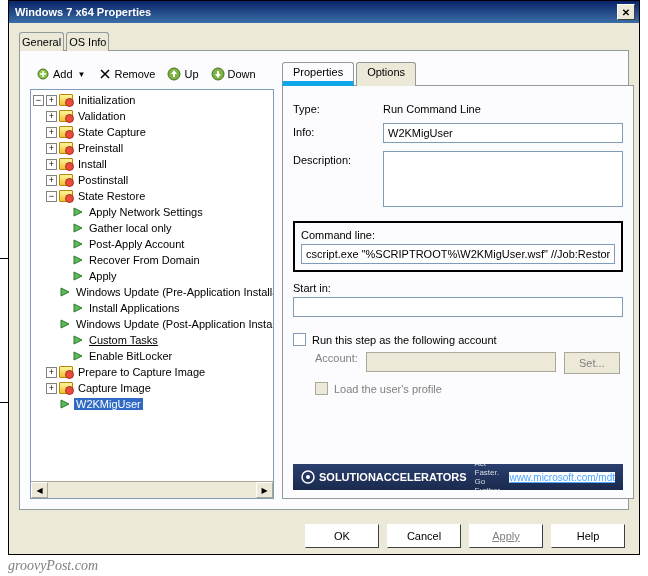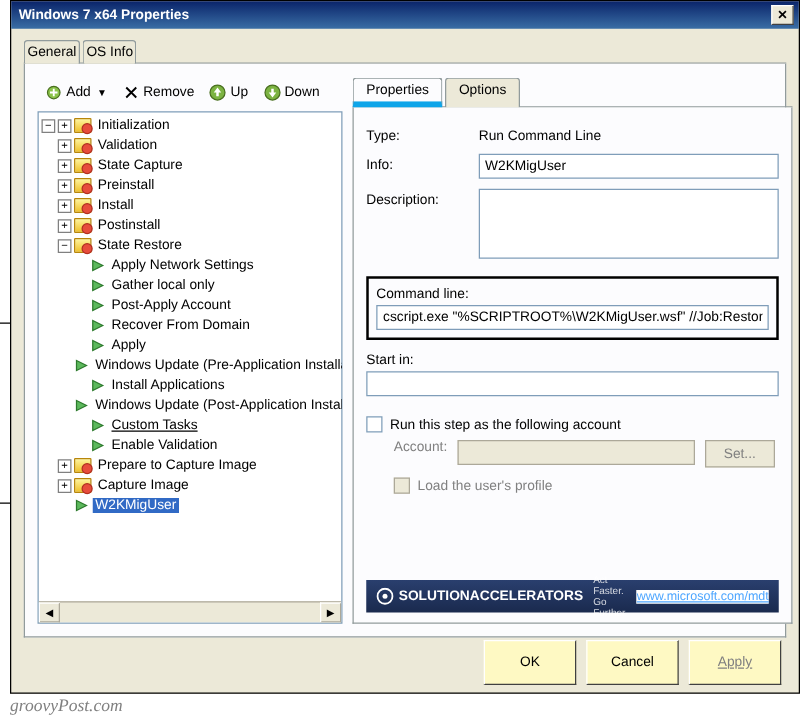--- a/index.html
+++ b/index.html
@@ -48,21 +48,21 @@
 .indent-block { padding-left: 22px; }
 .account-row { display: flex; align-items: flex-start; gap: 8px; margin-bottom: 8px; }
 .account-input { border: 1px solid #aca899; background: #ece9d8; height: 20px; width: 190px; padding: 2px 4px; }
 .set-btn { width: 56px; height: 22px; border: 1px solid #aca899; background: #ece9d8; color: #808080; cursor: default; }
 .disabled-text { color: #808080; }
 .footer-band { margin-top: auto; background: linear-gradient(to bottom, #2a3f6e, #1a2a4e); height: 26px; display: flex; align-items: center; justify-content: space-between; padding: 0 8px; color: #fff; }
 .footer-band .brand { display:flex; align-items:center; gap:4px; font-size:10px; }
 .footer-band .brand svg { flex-shrink:0; }
 .footer-band a { color: #4da6ff; text-decoration: underline; font-size: 10px; background:#fff; padding:0 0; }
 .dialog-buttons { position: absolute; bottom: 6px; right: 14px; display: flex; gap: 8px; }
-.dlg-btn { width: 74px; height: 36px; background: #fef9c3; border: 1px solid #fff; border-right-color: #404040; border-bottom-color: #404040; cursor: pointer; }
+.dlg-btn { width: 74px; height: 24px; background: #ffffff; border: 1px solid #fff; border-right-color: #404040; border-bottom-color: #404040; cursor: pointer; }
 .dlg-btn.disabled { color: #808080; cursor: default; text-decoration: underline; }
 .watermark { position: absolute; bottom: 2px; left: 8px; color: #808080; font-style: italic; font-size: 14px; font-family: Georgia, serif; }
 .annotation-line { position:absolute; background:#000; height:1px; }
 </style>
 </head>
 <body>
 
 <div class="annotation-line" style="left:0; top:258px; width:62px;"></div>
 <div class="annotation-line" style="left:0; top:402px; width:70px;"></div>
 
@@ -239,21 +239,21 @@
                   </span>
                   <span class="node-label">Custom Tasks</span>
                 </div>
                 <div class="tree-node" style="padding-left: 26px;">
                   <span class="spacer"></span>
                   <span class="arrow-ico">
                     <svg width="12" height="12">
                       <path d="M2 2 L10 6 L2 10 Z" fill="#5cb85c" stroke="#2d7a2d"></path>
                     </svg>
                   </span>
-                  <span class="node-label">Enable Validation</span>
+                  <span class="node-label">Enable BitLocker</span>
                 </div>
                 <div class="tree-node" style="padding-left: 13px;">
                   <span class="plus">+</span>
                   <span class="folder-ico red"></span>
                   <span class="node-label">Prepare to Capture Image</span>
                 </div>
                 <div class="tree-node" style="padding-left: 13px;">
                   <span class="plus">+</span>
                   <span class="folder-ico red"></span>
                   <span class="node-label">Capture Image</span>
@@ -333,16 +333,17 @@
           </div>
         </div>
       </div>
     </div>
   </div>
 
   <div class="dialog-buttons">
     <button class="dlg-btn">OK</button>
     <button class="dlg-btn">Cancel</button>
     <button class="dlg-btn disabled">Apply</button>
+    <button class="dlg-btn">Help</button>
   </div>
 </div>
 
 <div class="watermark">groovyPost.com</div>
 
 </body></html>

